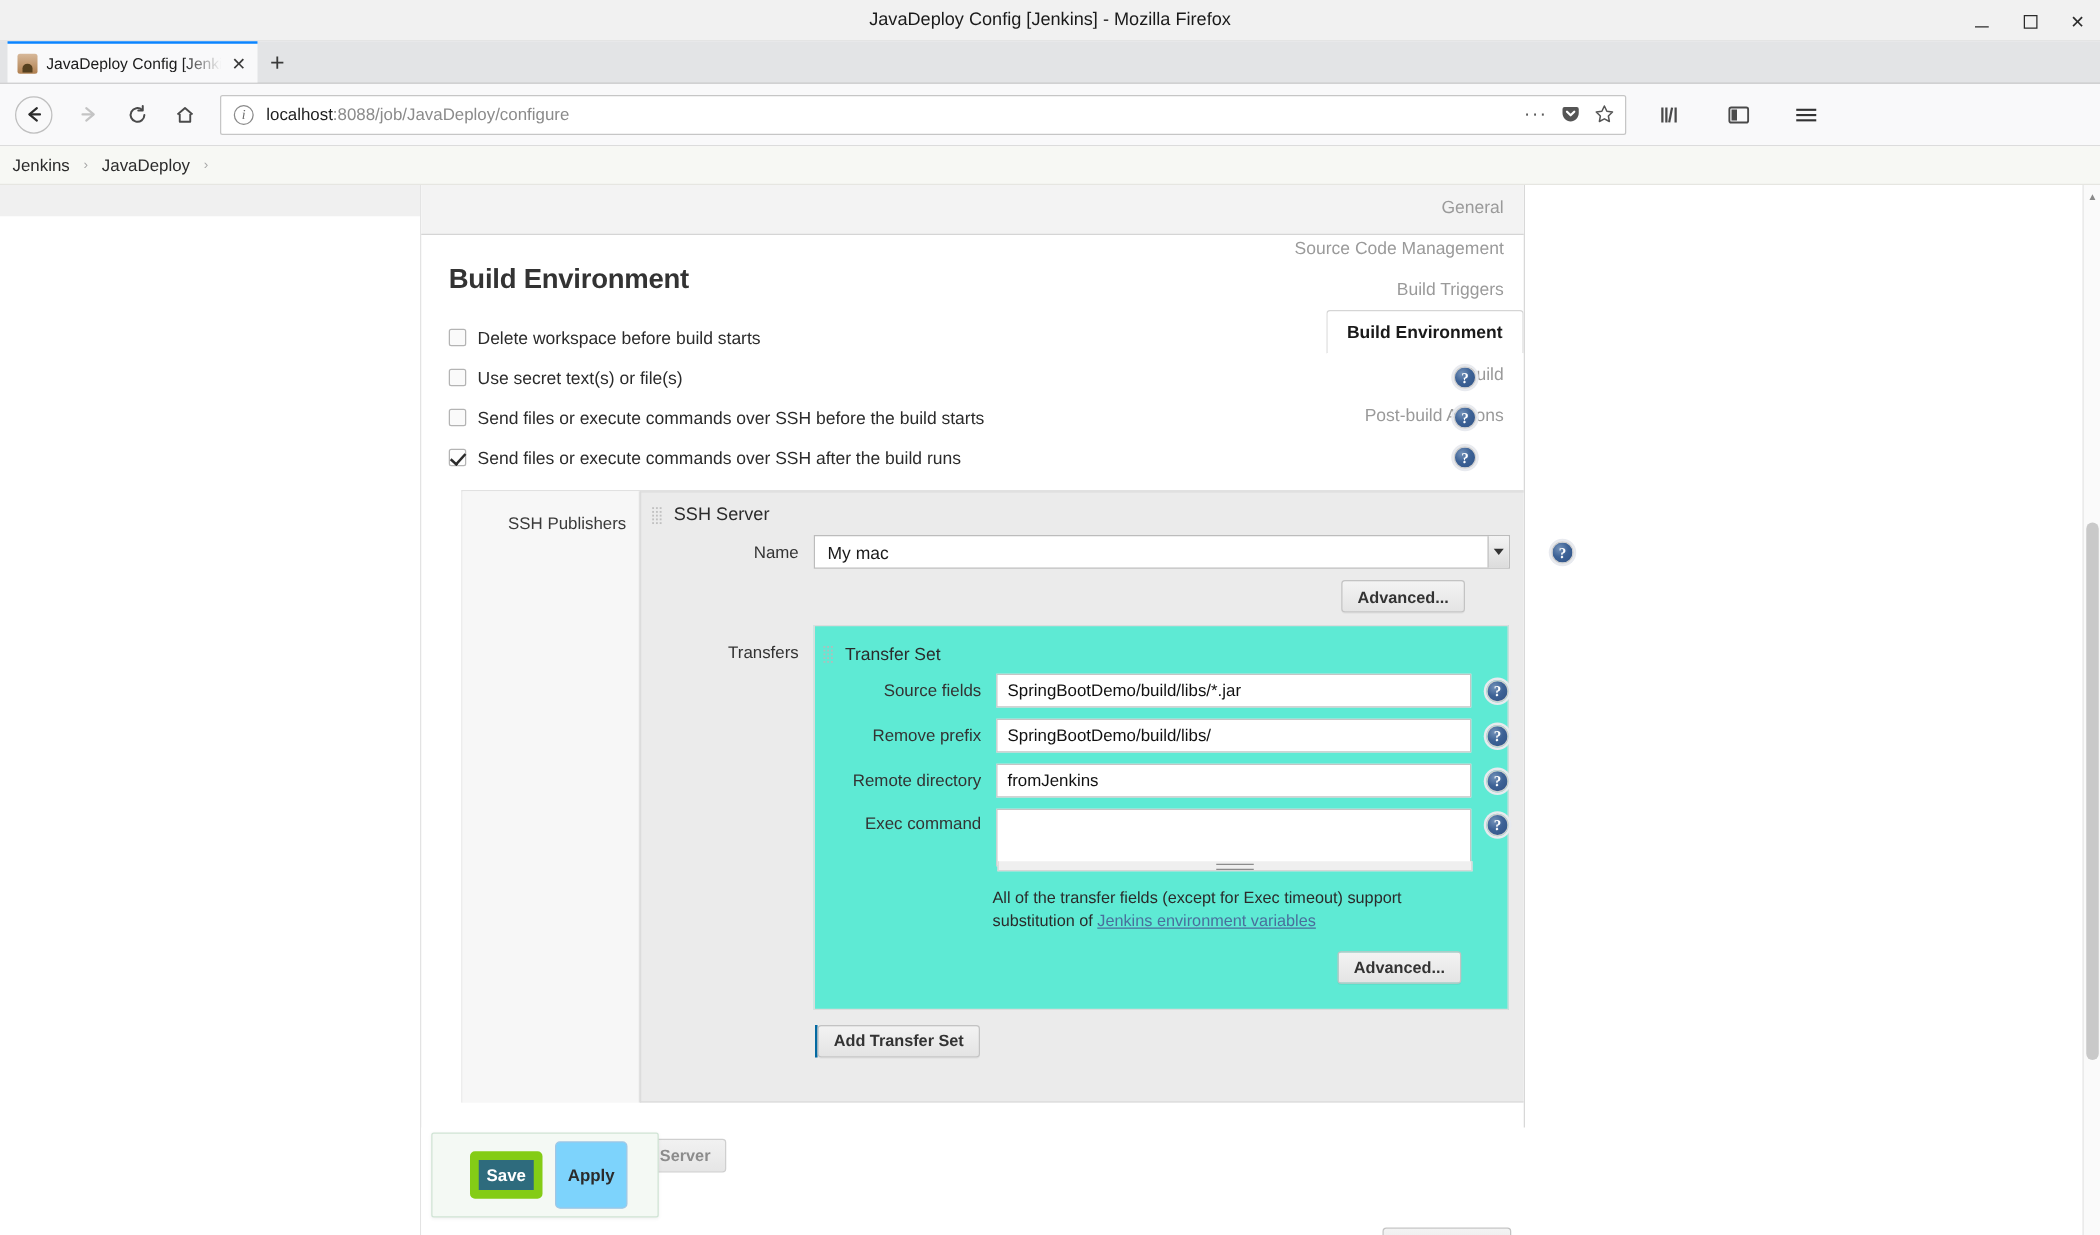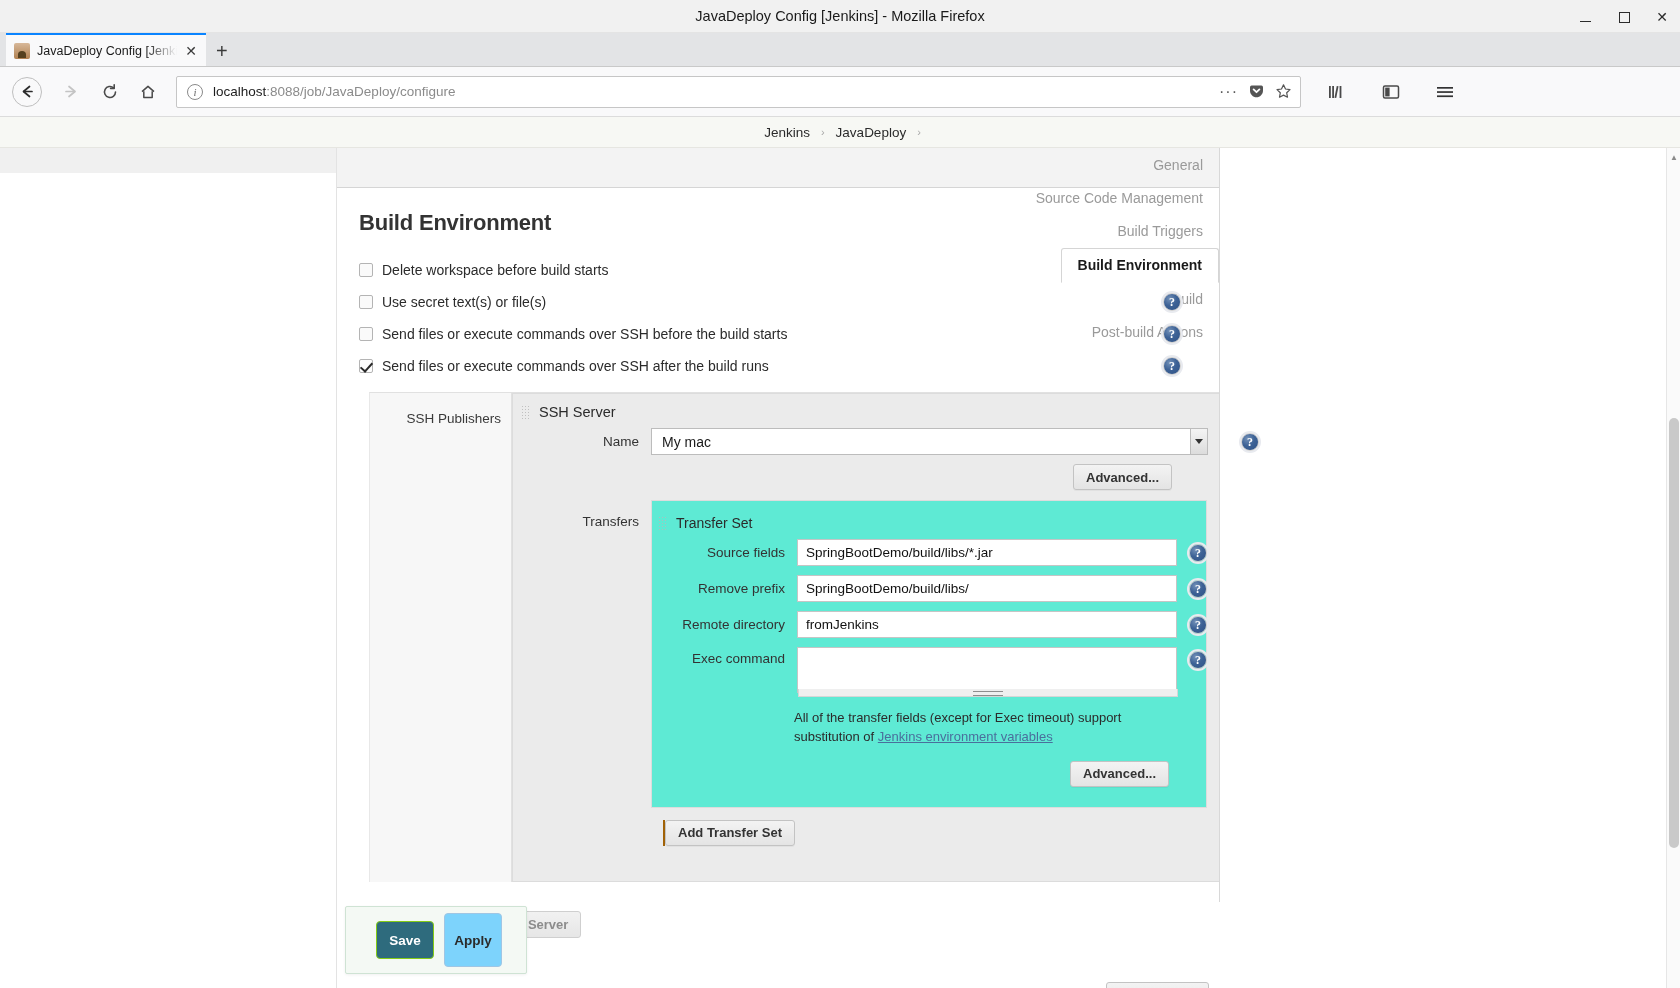--- a/index.html
+++ b/index.html
@@ -143,21 +143,20 @@
   }
 
   
   .breadcrumb {
     height: 31px;
     background: #f7f8f4;
     border-bottom: 1px solid #e6e6e1;
     display: flex; align-items: center;
     padding-left: 10px; gap: 6px;
     font-size: 13.5px;
-    justify-content: center;
   }
   .bc-link { color: #2b2b2b; }
   .bc-sep { color: #a8a8a8; font-size: 11px; padding: 0 5px; }
 
   
   .page {
     position: relative;
     width: 1680px;
     height: 874px;
     background: #ffffff;
@@ -404,22 +403,22 @@
     width: 380px;
     margin-left: 142px;
     font-size: 13px;
     color: #2b2b2b;
     line-height: 1.45;
     margin-top: 10px;
   }
   .note a { color: #4a6f9c; text-decoration: underline; }
 
   .add-transfer-wrap {
-    margin-left: 12px; margin-top: 12px;
-    border-left: 2px solid #a16207;
+    margin-left: 1px; margin-top: 12px;
+    border-left: 2px solid #0369a1;
     padding-left: 0px;
   }
 
   .footer-area {
     position: absolute;
     left: 0; bottom: 0;
     width: 884px;
     height: 120px;
     background: #ffffff;
   }
@@ -440,21 +439,21 @@
     background: #f4f9f4;
     border: 1px solid #cfe3d4;
     border-radius: 2px;
     box-shadow: 0 1px 3px rgba(0,0,0,.06);
     display: flex; align-items: center;
     padding-left: 30px; gap: 10px;
   }
   .btn-save {
     width: 58px; height: 38px;
     background: #2e6b7d;
-    border: 1px solid #84cc16;
+    border: 7px solid #84cc16;
     border-radius: 4px;
     color: #ffffff; font-size: 13.5px; font-weight: bold;
     display: flex; align-items: center; justify-content: center;
   }
   .btn-apply {
     width: 58px; height: 54px;
     background: #7dd3fc;
     border: 1px solid #9fc6e4;
     border-radius: 4px;
     color: #2b2b2b; font-size: 13.5px; font-weight: bold;

